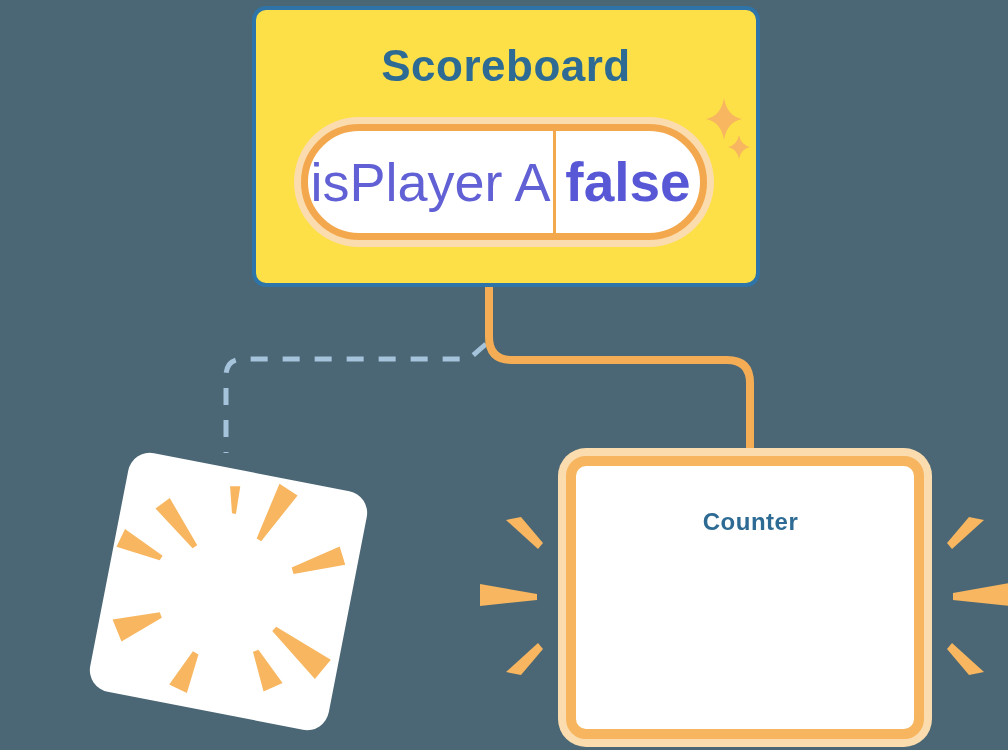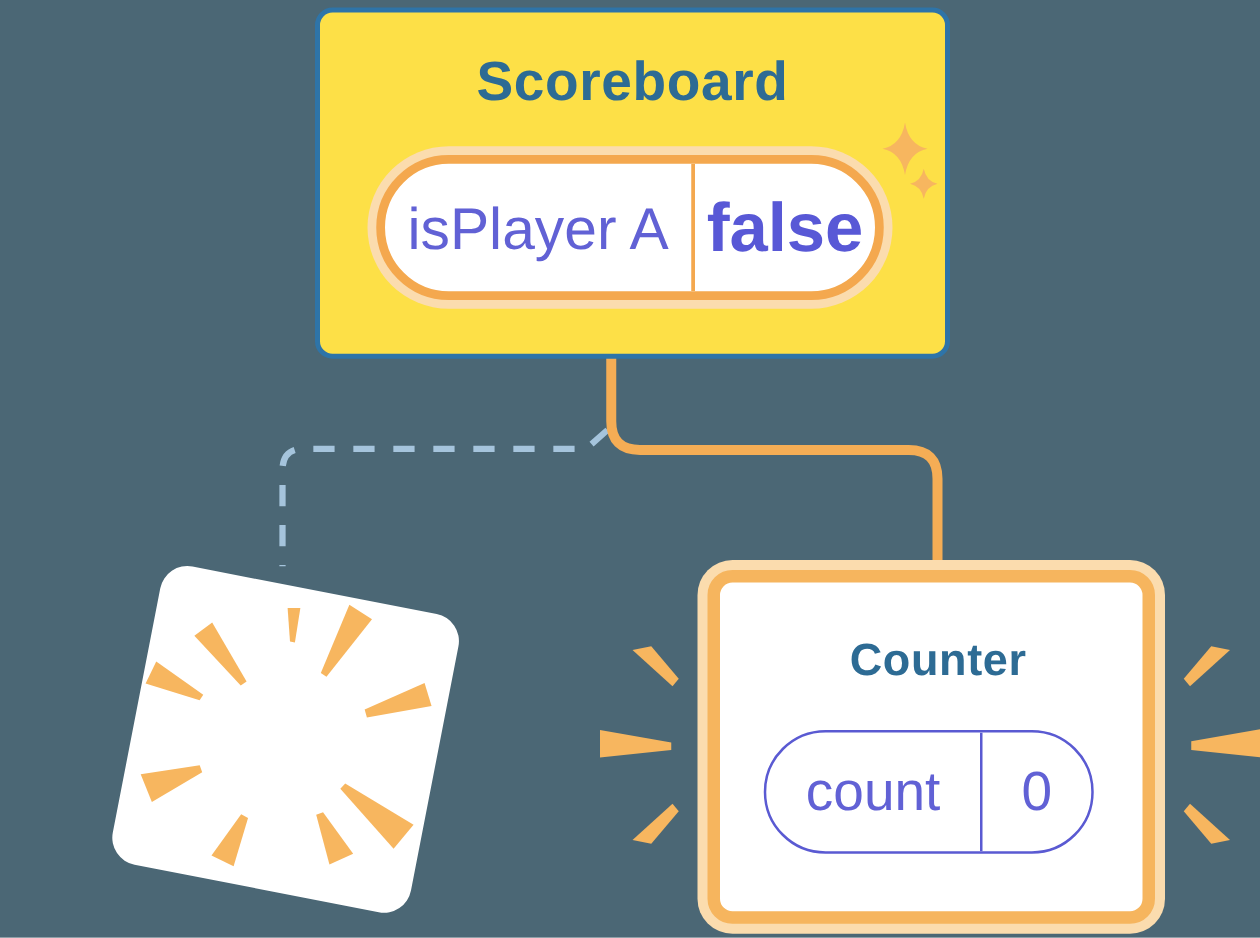--- a/index.html
+++ b/index.html
@@ -51,21 +51,21 @@
     border:7px solid var(--orange-border);
     border-radius:60px;
     box-shadow:0 0 0 7px var(--cream);
     display:flex;align-items:stretch;
     overflow:hidden;
   }
   .state-pill .seg{display:flex;align-items:center;justify-content:center;}
   .state-pill .seg-label{flex:0 0 245px;}
   .state-pill .seg-value{flex:1;}
   .state-pill .divider{flex:0 0 3px;background:var(--orange-border);}
-  .pill-label{font-size:47px;color:var(--purple);font-weight:400;}
+  .pill-label{font-size:54px;color:var(--purple);font-weight:400;}
   .pill-value{font-size:55px;color:var(--purple-dark);font-weight:700;}
 
   .sparkles{position:absolute;left:680px;top:92px;}
 
   
   .destroyed-card{
     position:absolute;left:107px;top:470px;
     width:243px;height:243px;
     background:#fff;border-radius:22px;
     transform:rotate(11deg);
@@ -73,21 +73,21 @@
 
   
   .counter-card{
     position:absolute;left:566px;top:456px;
     width:358px;height:283px;
     background:#fff;
     border:10px solid var(--orange-ring);
     border-radius:20px;
     box-shadow:0 0 0 8px var(--cream);
   }
-  .counter-card .card-title{top:44px;font-size:36px;padding-left:11px;}
+  .counter-card .card-title{top:44px;font-size:24px;padding-left:11px;}
   .count-pill{
     position:absolute;left:35px;top:118px;
     width:264px;height:99px;
     background:#fff;
     border:2px solid var(--purple-line);
     border-radius:50px;
     display:flex;align-items:stretch;
     overflow:hidden;
   }
   .count-pill .seg{display:flex;align-items:center;justify-content:center;}
@@ -141,29 +141,20 @@
     <svg class="sparkles" width="56" height="66" viewBox="0 0 56 66" style="left:445px;top:86px;">
       <g fill="#F7B65F">
         <path d="M23 2 Q26 20 41 23 Q26 26 23 44 Q20 26 5 23 Q20 20 23 2 Z"></path>
         <path d="M38 39 Q40 49 49 51 Q40 53 38 63 Q36 53 27 51 Q36 49 38 39 Z"></path>
       </g>
     </svg>
   </div>
 
   <div class="counter-card">
     <div class="card-title">Counter</div>
-    <div class="count-pill">
-      <div class="seg seg-label">
-        <span class="pill-label">count</span>
-      </div>
-      <div class="divider"></div>
-      <div class="seg seg-value">
-        <span class="pill-value">0</span>
-      </div>
-    </div>
   </div>
 
   <svg class="burst burst-left" width="90" height="180" viewBox="0 0 90 180">
     <g fill="#F7B65F">
       <polygon points="36,15 51,12 73,38 68,44"></polygon>
       <polygon points="10,79 10,101 67,95 67,89"></polygon>
       <polygon points="36,167 51,170 73,144 68,138"></polygon>
     </g>
   </svg>
   <svg class="burst burst-right" width="65" height="180" viewBox="0 0 65 180">

